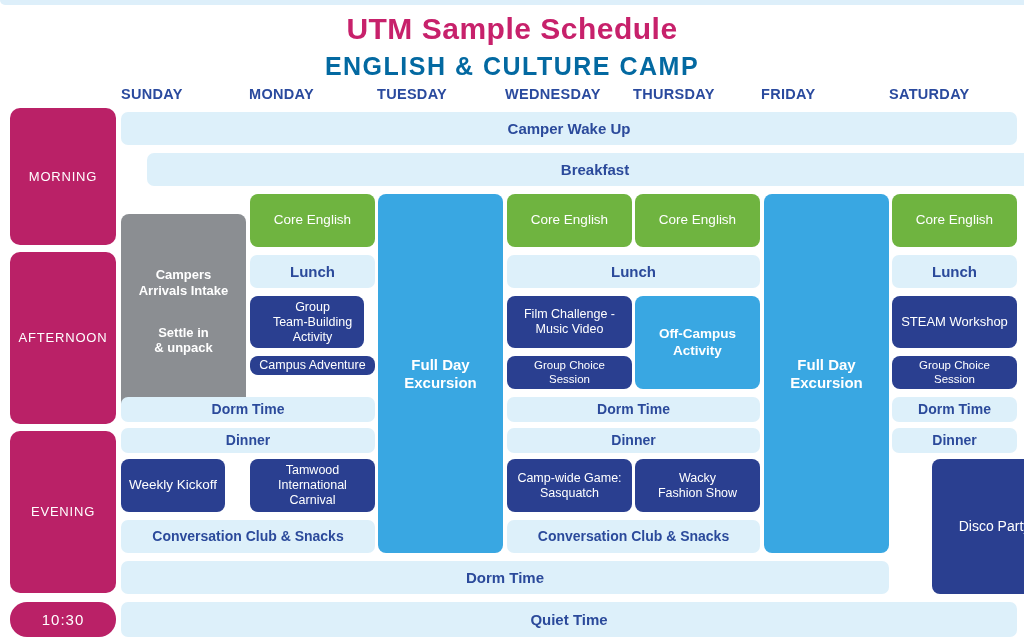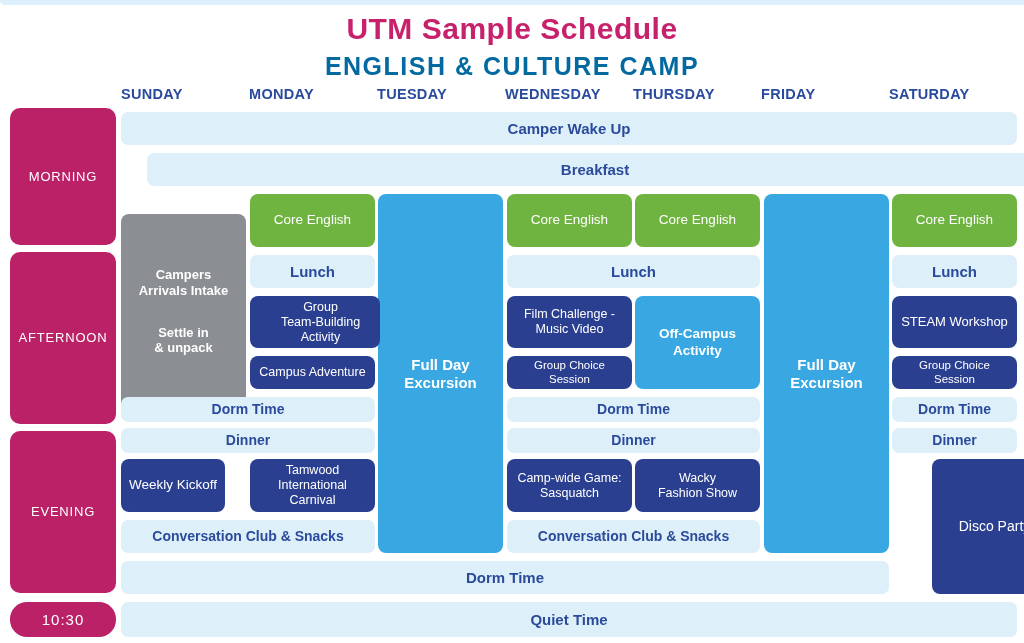--- a/index.html
+++ b/index.html
@@ -69,30 +69,30 @@
 
   <div class="c blue xl" style="left:378px;top:194px;width:125px;height:359px;">Full Day
 Excursion</div>
   <div class="c blue xl" style="left:764px;top:194px;width:125px;height:359px;">Full Day
 Excursion</div>
 
   <div class="c band" style="left:250px;top:255px;width:125px;height:33px;">Lunch</div>
   <div class="c band" style="left:507px;top:255px;width:253px;height:33px;">Lunch</div>
   <div class="c band" style="left:892px;top:255px;width:125px;height:33px;">Lunch</div>
 
-  <div class="c navy" style="left:250px;top:296px;width:130px;height:52px;padding-left:15px;">Group
+  <div class="c navy" style="left:250px;top:296px;width:114px;height:52px;padding-left:15px;">Group
 Team-Building
 Activity</div>
   <div class="c navy" style="left:507px;top:296px;width:125px;height:52px;">Film Challenge -
 Music Video</div>
   <div class="c blue" style="left:635px;top:296px;width:125px;height:93px;">Off-Campus
 Activity</div>
   <div class="c navy" style="left:892px;top:296px;width:125px;height:52px;font-size:13px;">STEAM Workshop</div>
 
-  <div class="c navy" style="left:250px;top:356px;width:125px;height:33px;">Campus Adventure</div>
+  <div class="c navy" style="left:250px;top:356px;width:125px;height:19px;">Campus Adventure</div>
   <div class="c navy" style="left:507px;top:356px;width:125px;height:33px;font-size:11.5px;">Group Choice
 Session</div>
   <div class="c navy" style="left:892px;top:356px;width:125px;height:33px;font-size:11.5px;">Group Choice
 Session</div>
 
   <div class="c band sm" style="left:121px;top:397px;width:254px;height:25px;">Dorm Time</div>
   <div class="c band sm" style="left:507px;top:397px;width:253px;height:25px;">Dorm Time</div>
   <div class="c band sm" style="left:892px;top:397px;width:125px;height:25px;">Dorm Time</div>
 
   <div class="c band sm" style="left:121px;top:428px;width:254px;height:25px;">Dinner</div>

